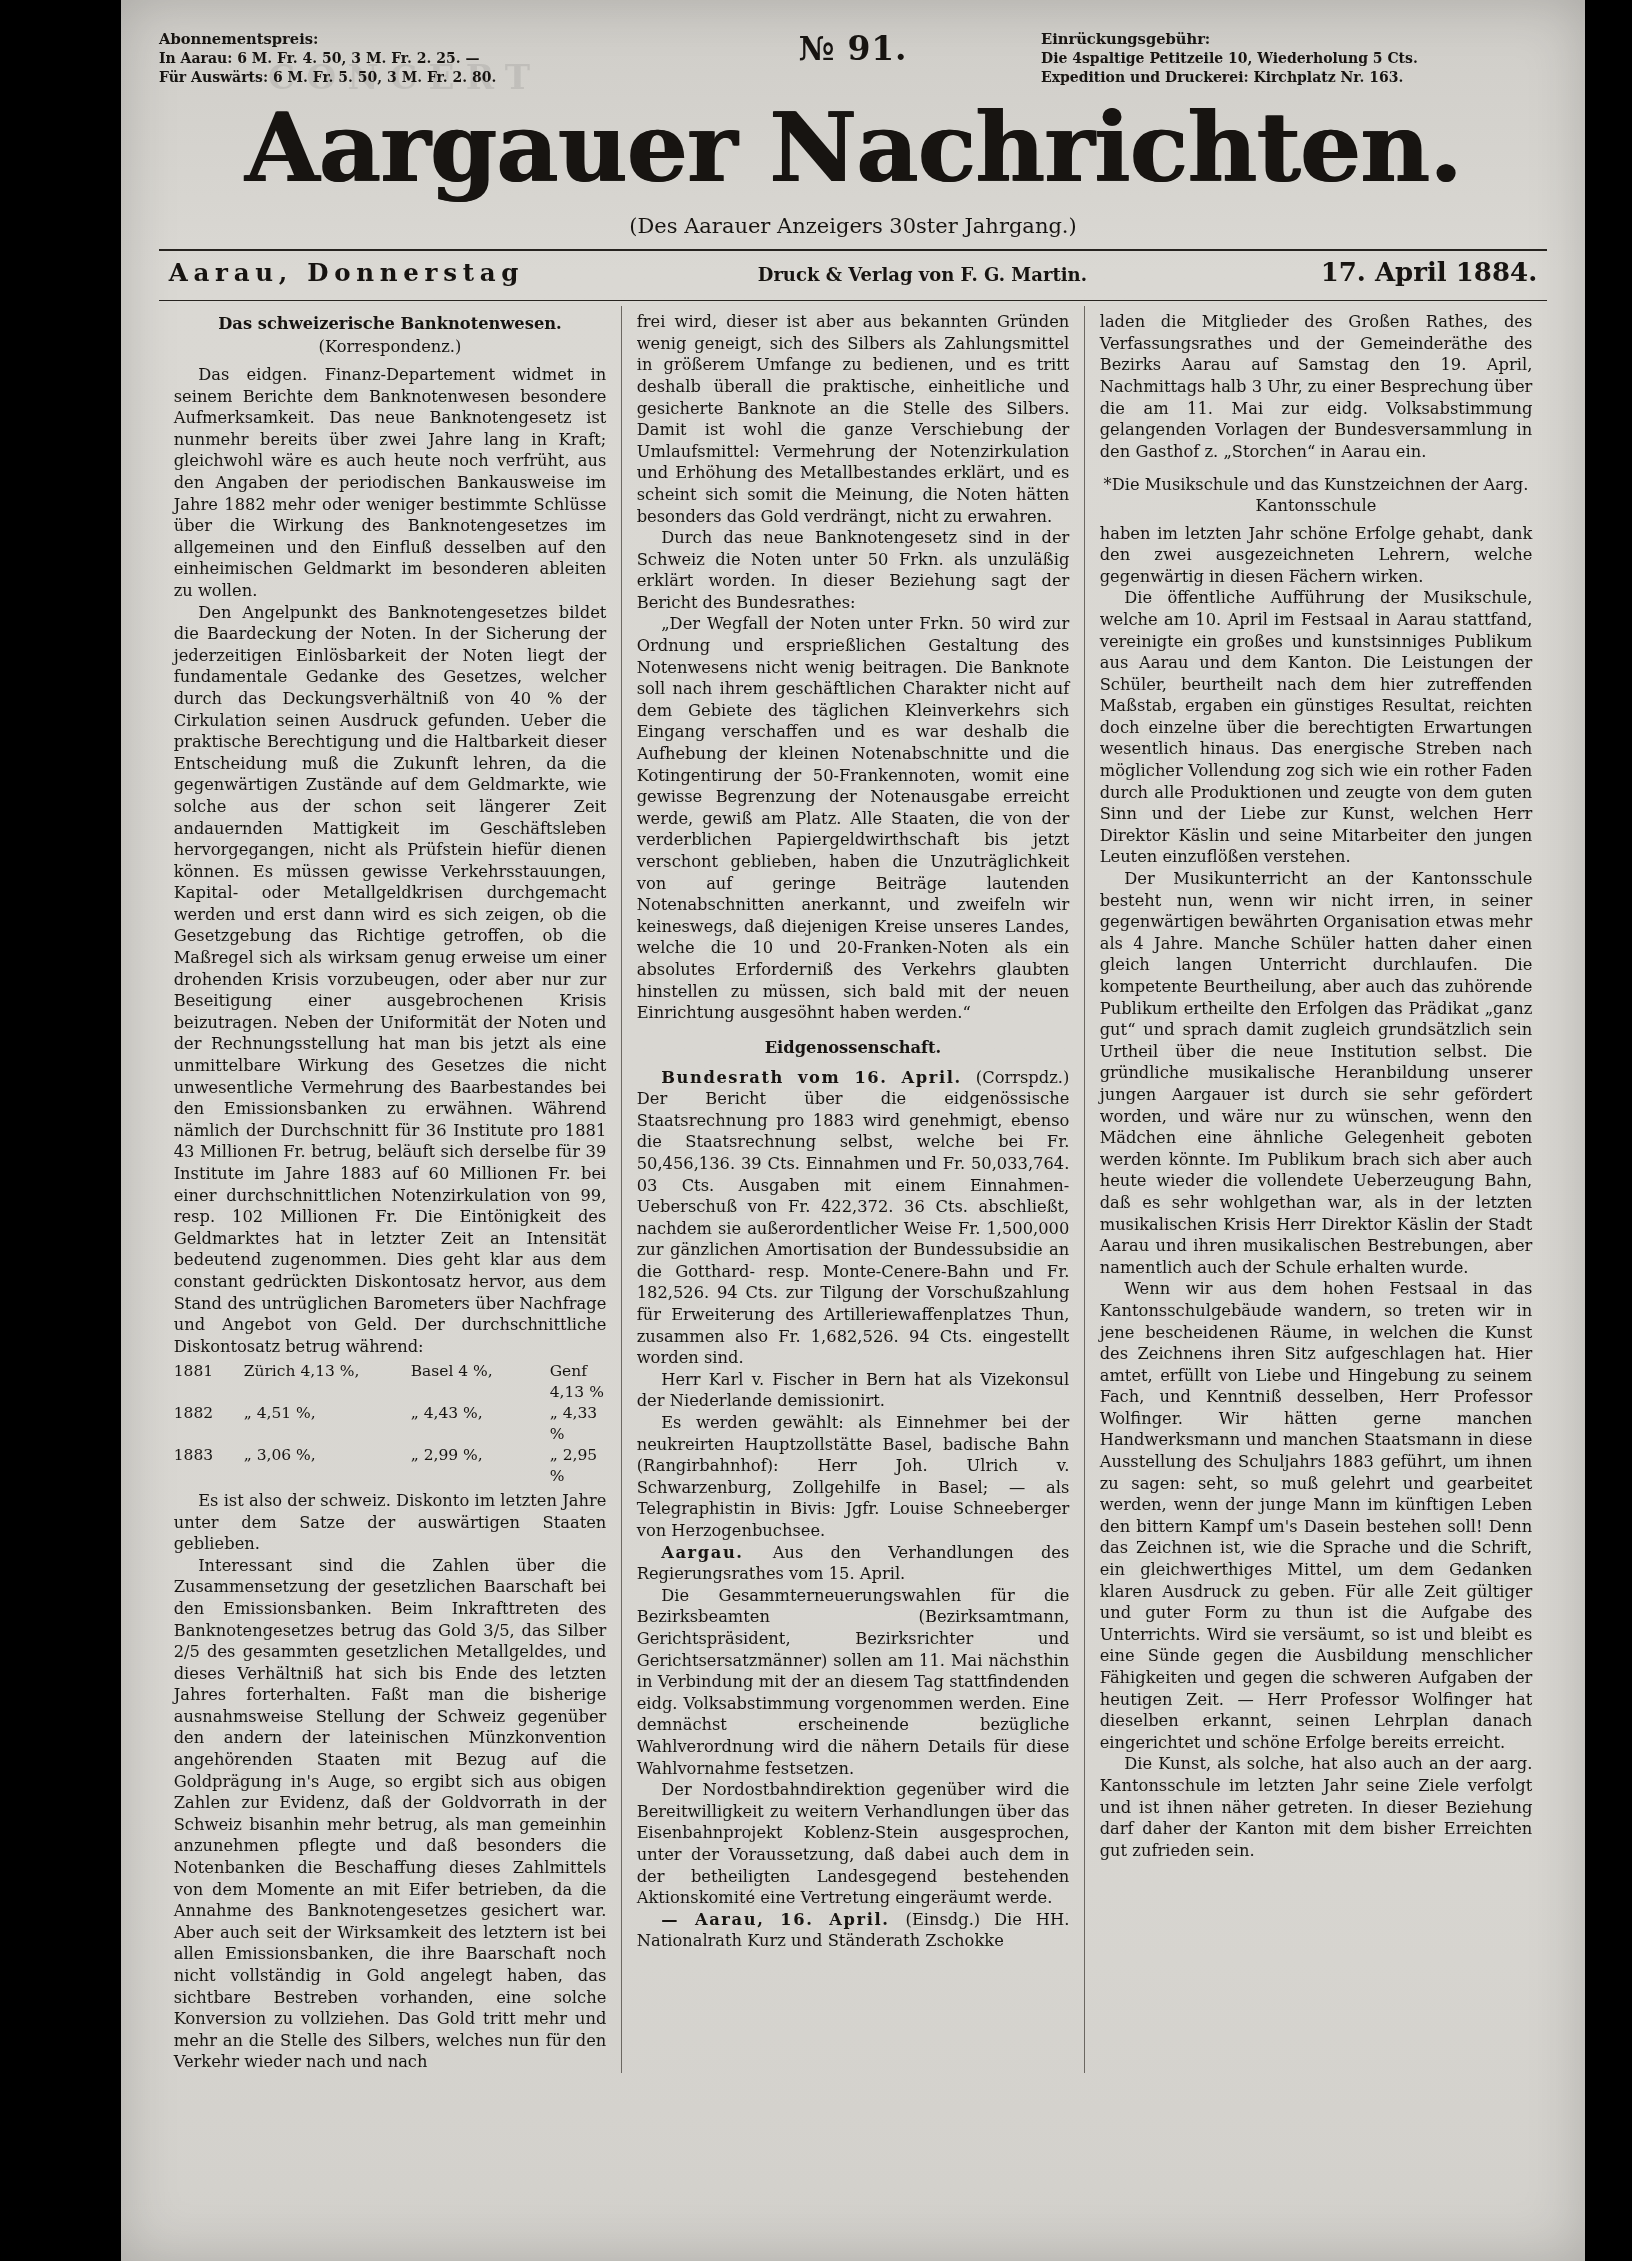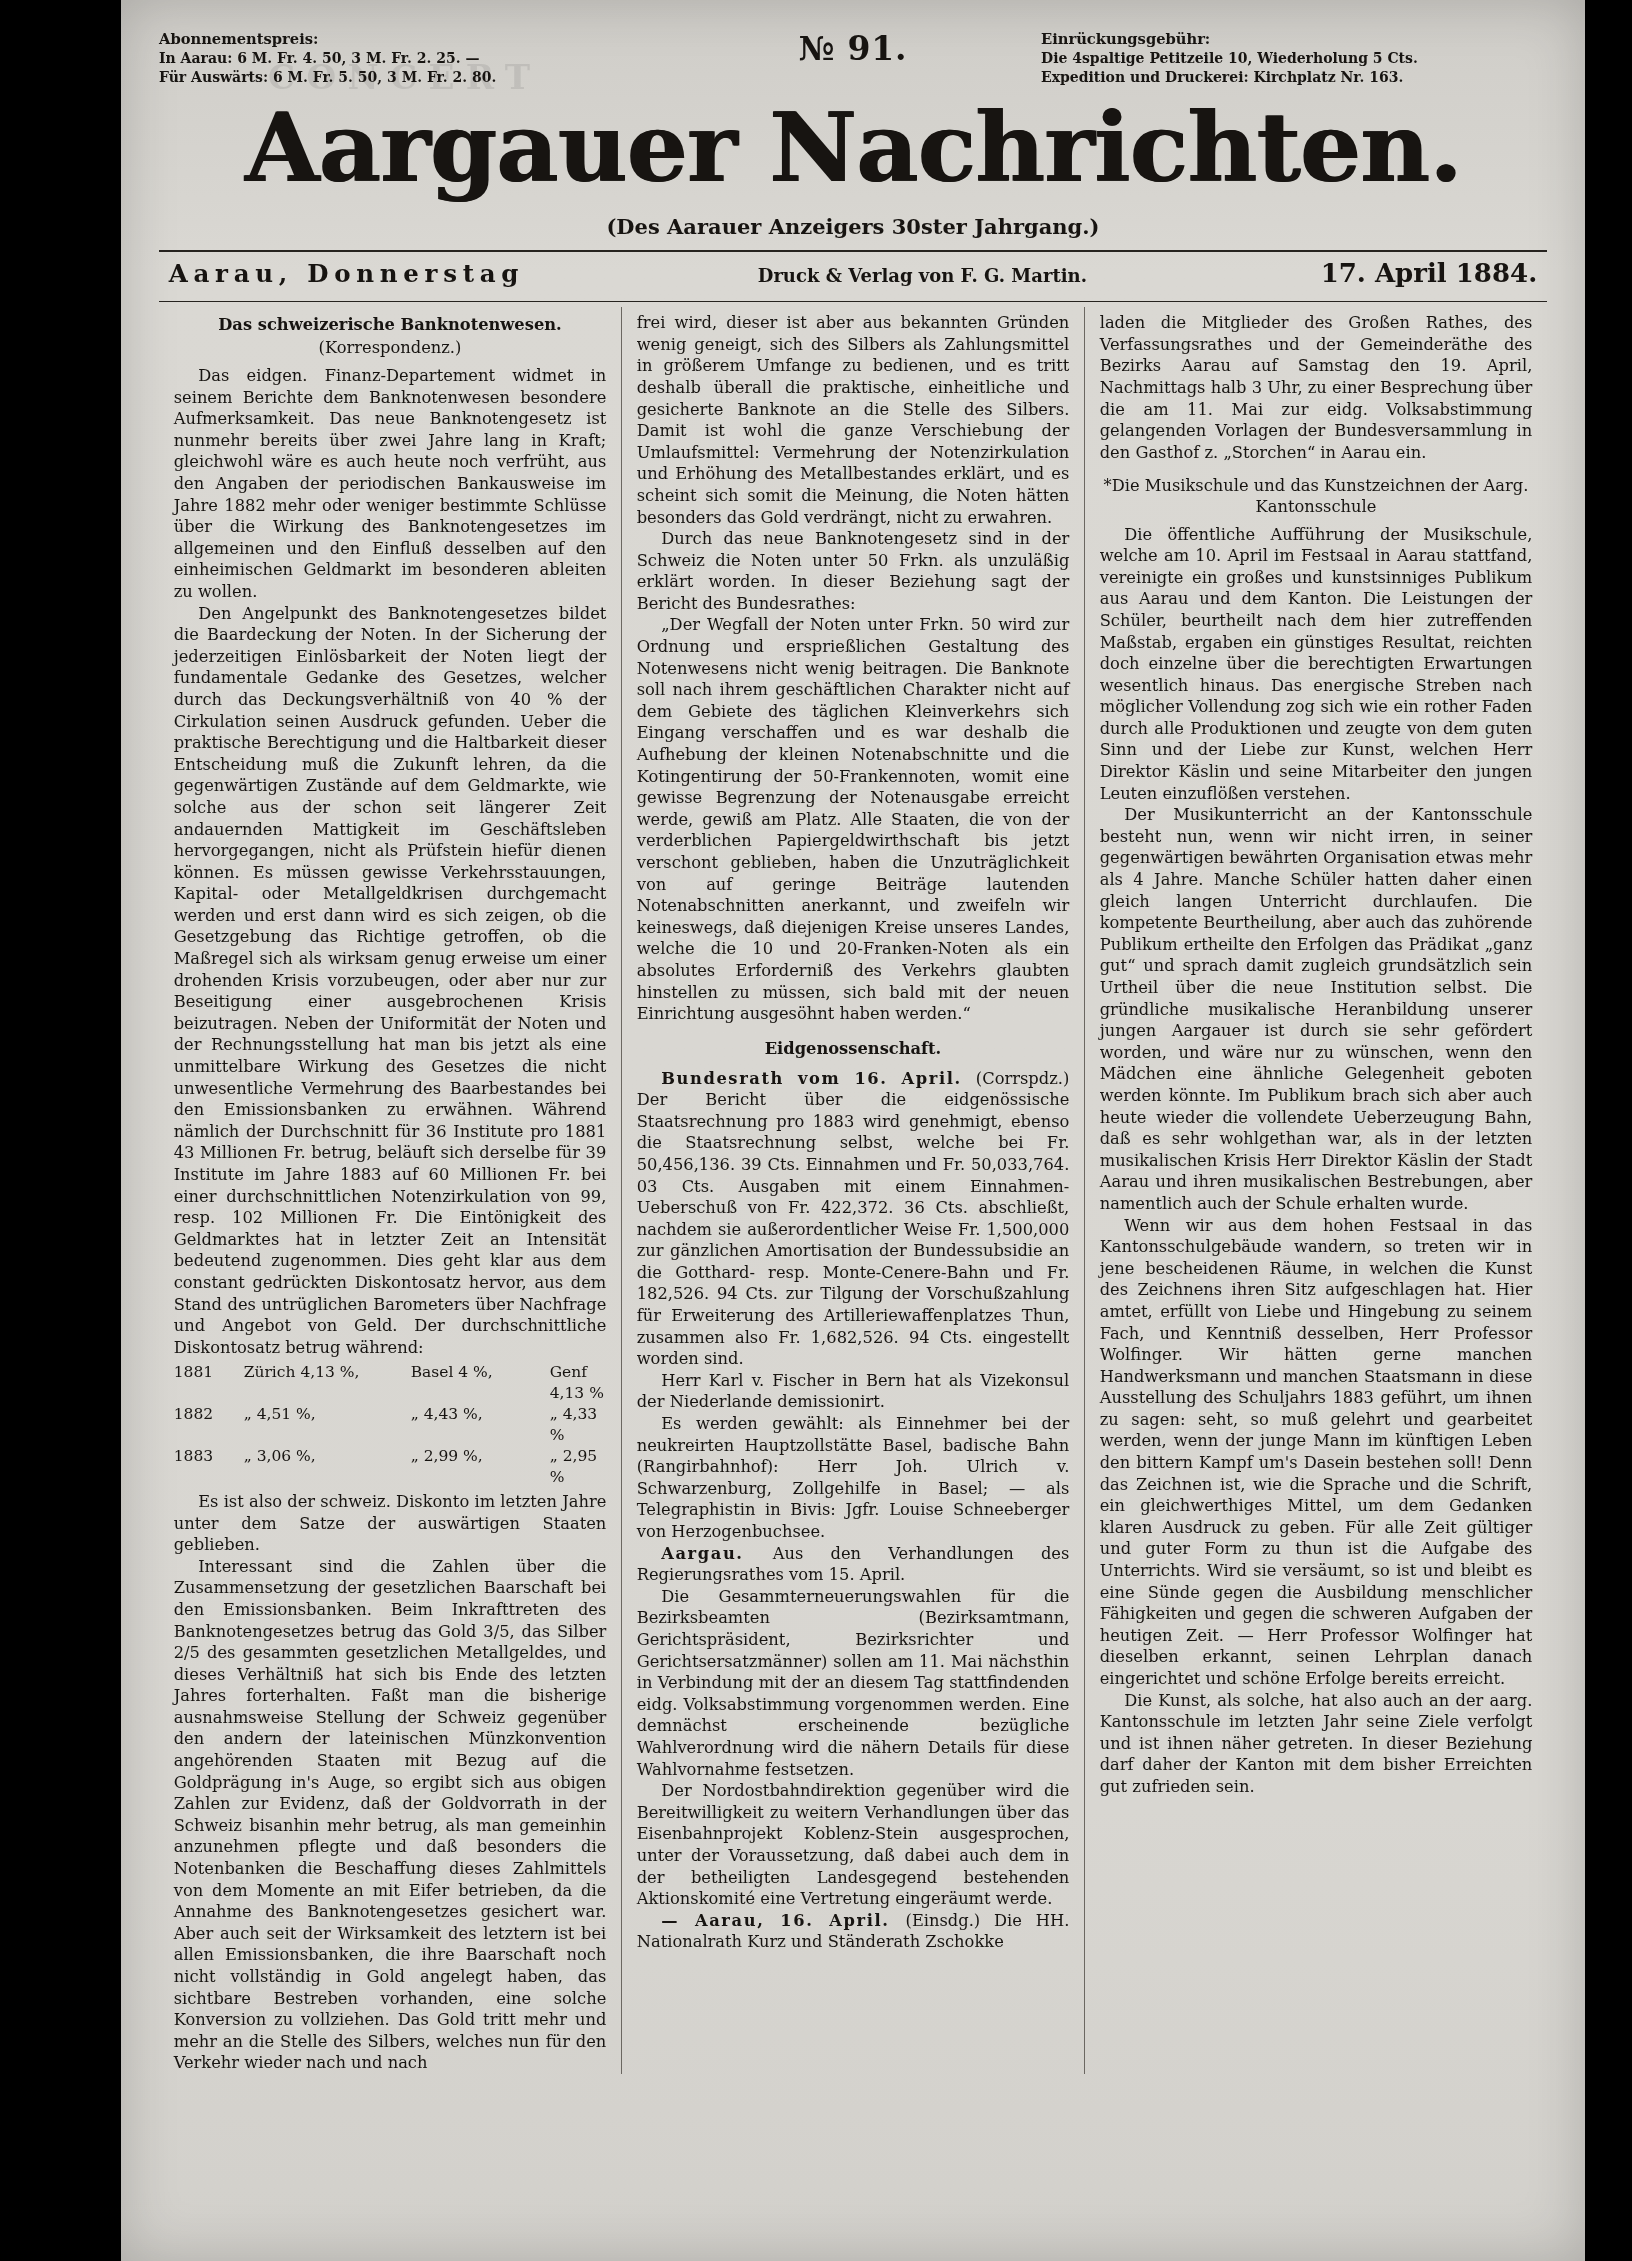--- a/index.html
+++ b/index.html
@@ -30,21 +30,21 @@
   .issue { font-size: 33px; font-weight: bold; margin-top: 0; letter-spacing: 0.8px; }
   .masthead {
     margin: 11.4px 0 0 0;
     text-align: center;
     font-size: 96px;
     font-weight: bold;
     letter-spacing: -0.8px;
     text-shadow: 1.2px 0 0 currentColor;
     line-height: 1.05;
   }
-  .subtitle { text-align: center; font-size: 21px; font-weight: bold; margin-top: 14.7px; }
+  .subtitle { text-align: center; font-size: 21px; font-weight: normal; margin-top: 14.7px; }
   .rule { border-top: 2.4px solid #26231f; margin: 11.4px 0 0 0; }
   .rule.thin { border-top-width: 1.6px; }
   .dateline { display: flex; justify-content: space-between; align-items: baseline; padding: 6.5px 9.8px 1.6px 9.8px; }
   .dateline-left { font-size: 24.5px; font-weight: bold; letter-spacing: 5.7px; }
   .dateline-center { font-size: 18px; font-weight: bold; }
   .dateline-right { font-size: 26px; font-weight: bold; }
   .columns { display: flex; margin-top: 4.9px; align-items: stretch; justify-content: space-between; }
   .column { flex: 1 1 0; padding: 4.9px 14.7px 0 14.7px; min-width: 0; }
   .column + .column { border-left: 1.6px solid #6b6761; }
   .column p { margin: 0; font-size: 16.3px; line-height: 21.6px; text-align: justify; }
@@ -135,20 +135,21 @@
             <p class="paragraph">Herr Karl v. Fischer in Bern hat als Vizekonsul der Niederlande demissionirt.</p>
             <p class="paragraph">Es werden gewählt: als Einnehmer bei der neukreirten Hauptzollstätte Basel, badische Bahn (Rangirbahnhof): Herr Joh. Ulrich v. Schwarzenburg, Zollgehilfe in Basel; — als Telegraphistin in Bivis: Jgfr. Louise Schneeberger von Herzogenbuchsee.</p>
             <p class="paragraph"><b>Aargau. </b>Aus den Verhandlungen des Regierungsrathes vom 15. April.</p>
             <p class="paragraph">Die Gesammterneuerungswahlen für die Bezirksbeamten (Bezirksamtmann, Gerichtspräsident, Bezirksrichter und Gerichtsersatzmänner) sollen am 11. Mai nächsthin in Verbindung mit der an diesem Tag stattfindenden eidg. Volksabstimmung vorgenommen werden. Eine demnächst erscheinende bezügliche Wahlverordnung wird die nähern Details für diese Wahlvornahme festsetzen.</p>
             <p class="paragraph">Der Nordostbahndirektion gegenüber wird die Bereitwilligkeit zu weitern Verhandlungen über das Eisenbahnprojekt Koblenz-Stein ausgesprochen, unter der Voraussetzung, daß dabei auch dem in der betheiligten Landesgegend bestehenden Aktionskomité eine Vertretung eingeräumt werde.</p>
             <p class="paragraph"><b>— Aarau, 16. April. </b>(Einsdg.) Die HH. Nationalrath Kurz und Ständerath Zschokke</p>
           </div>
           <div class="column">
             <p class="paragraph-noindent">laden die Mitglieder des Großen Rathes, des Verfassungsrathes und der Gemeinderäthe des Bezirks Aarau auf Samstag den 19. April, Nachmittags halb 3 Uhr, zu einer Besprechung über die am 11. Mai zur eidg. Volksabstimmung gelangenden Vorlagen der Bundesversammlung in den Gasthof z. „Storchen“ in Aarau ein.</p>
             <p class="heading2">*Die Musikschule und das Kunstzeichnen der Aarg. Kantonsschule</p>
+            <p class="paragraph-noindent">haben im letzten Jahr schöne Erfolge gehabt, dank den zwei ausgezeichneten Lehrern, welche gegenwärtig in diesen Fächern wirken.</p>
             <p class="paragraph">Die öffentliche Aufführung der Musikschule, welche am 10. April im Festsaal in Aarau stattfand, vereinigte ein großes und kunstsinniges Publikum aus Aarau und dem Kanton. Die Leistungen der Schüler, beurtheilt nach dem hier zutreffenden Maßstab, ergaben ein günstiges Resultat, reichten doch einzelne über die berechtigten Erwartungen wesentlich hinaus. Das energische Streben nach möglicher Vollendung zog sich wie ein rother Faden durch alle Produktionen und zeugte von dem guten Sinn und der Liebe zur Kunst, welchen Herr Direktor Käslin und seine Mitarbeiter den jungen Leuten einzuflößen verstehen.</p>
             <p class="paragraph">Der Musikunterricht an der Kantonsschule besteht nun, wenn wir nicht irren, in seiner gegenwärtigen bewährten Organisation etwas mehr als 4 Jahre. Manche Schüler hatten daher einen gleich langen Unterricht durchlaufen. Die kompetente Beurtheilung, aber auch das zuhörende Publikum ertheilte den Erfolgen das Prädikat „ganz gut“ und sprach damit zugleich grundsätzlich sein Urtheil über die neue Institution selbst. Die gründliche musikalische Heranbildung unserer jungen Aargauer ist durch sie sehr gefördert worden, und wäre nur zu wünschen, wenn den Mädchen eine ähnliche Gelegenheit geboten werden könnte. Im Publikum brach sich aber auch heute wieder die vollendete Ueberzeugung Bahn, daß es sehr wohlgethan war, als in der letzten musikalischen Krisis Herr Direktor Käslin der Stadt Aarau und ihren musikalischen Bestrebungen, aber namentlich auch der Schule erhalten wurde.</p>
             <p class="paragraph">Wenn wir aus dem hohen Festsaal in das Kantonsschulgebäude wandern, so treten wir in jene bescheidenen Räume, in welchen die Kunst des Zeichnens ihren Sitz aufgeschlagen hat. Hier amtet, erfüllt von Liebe und Hingebung zu seinem Fach, und Kenntniß desselben, Herr Professor Wolfinger. Wir hätten gerne manchen Handwerksmann und manchen Staatsmann in diese Ausstellung des Schuljahrs 1883 geführt, um ihnen zu sagen: seht, so muß gelehrt und gearbeitet werden, wenn der junge Mann im künftigen Leben den bittern Kampf um's Dasein bestehen soll! Denn das Zeichnen ist, wie die Sprache und die Schrift, ein gleichwerthiges Mittel, um dem Gedanken klaren Ausdruck zu geben. Für alle Zeit gültiger und guter Form zu thun ist die Aufgabe des Unterrichts. Wird sie versäumt, so ist und bleibt es eine Sünde gegen die Ausbildung menschlicher Fähigkeiten und gegen die schweren Aufgaben der heutigen Zeit. — Herr Professor Wolfinger hat dieselben erkannt, seinen Lehrplan danach eingerichtet und schöne Erfolge bereits erreicht.</p>
             <p class="paragraph">Die Kunst, als solche, hat also auch an der aarg. Kantonsschule im letzten Jahr seine Ziele verfolgt und ist ihnen näher getreten. In dieser Beziehung darf daher der Kanton mit dem bisher Erreichten gut zufrieden sein.</p>
           </div>
         </div>
 
     </div>
   </div>
 </div>

